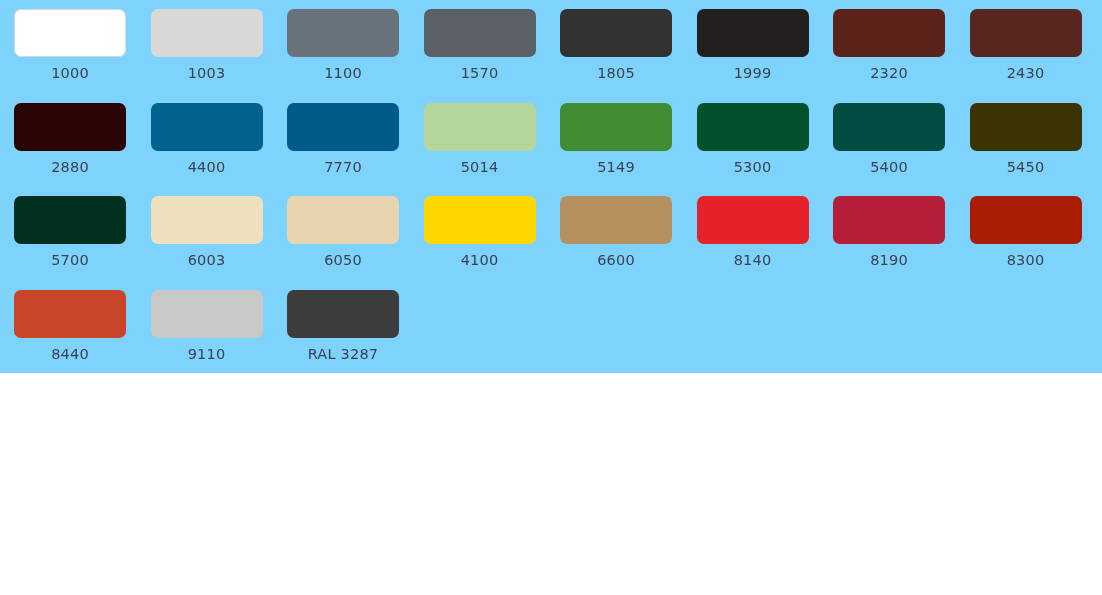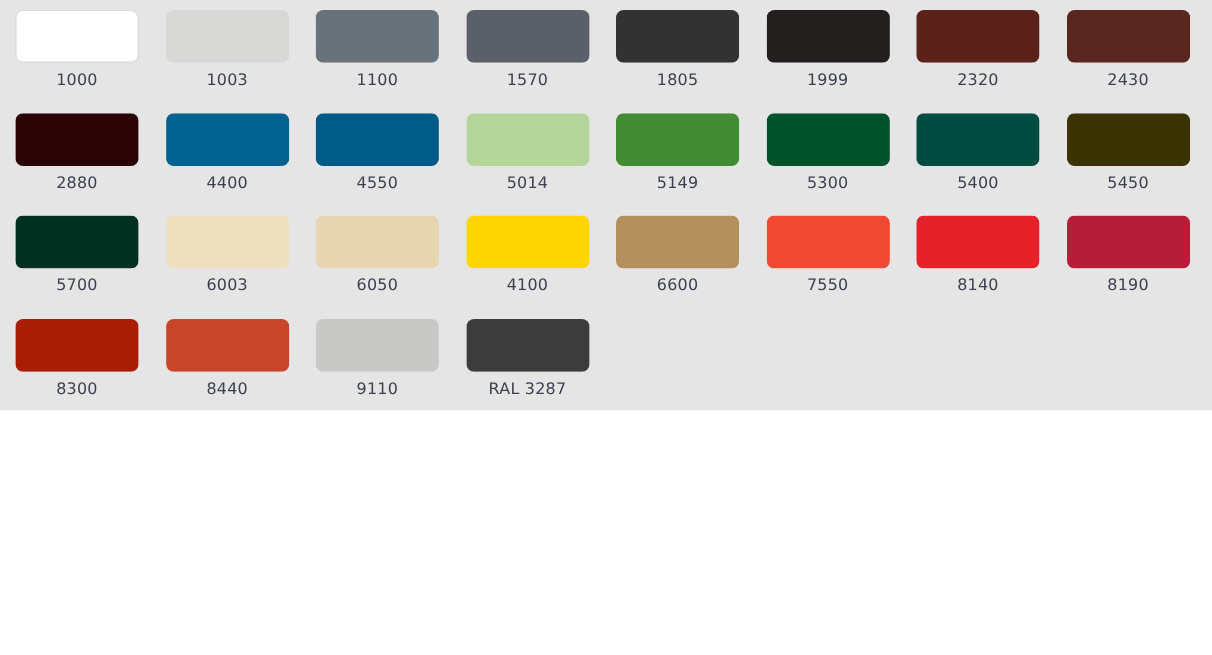--- a/index.html
+++ b/index.html
@@ -21,21 +21,21 @@
     overflow: hidden;
   }
 
   
   .swatch-panel {
     position: absolute;
     left: 0;
     top: 0;
     width: 1102px;
     height: 393px;
-    background: #e5e5e5;
+    background: #7dd3fc;
     padding: 9px 0 0 0;
   }
 
   .swatch-grid {
     display: grid;
     grid-template-columns: repeat(8, 136.5px);
     grid-auto-rows: 93.5px;
     justify-content: start;
     padding-left: 14px;
   }
@@ -126,21 +126,21 @@
         <div class="swatch-cell">
           <div class="swatch-chip" style="background: rgb(42, 3, 5);"></div>
           <div class="swatch-label">2880</div>
         </div>
         <div class="swatch-cell">
           <div class="swatch-chip" style="background: rgb(0, 98, 143);"></div>
           <div class="swatch-label">4400</div>
         </div>
         <div class="swatch-cell">
           <div class="swatch-chip" style="background: rgb(0, 91, 137);"></div>
-          <div class="swatch-label">4550</div>
+          <div class="swatch-label">7770</div>
         </div>
         <div class="swatch-cell">
           <div class="swatch-chip" style="background: rgb(180, 214, 154);"></div>
           <div class="swatch-label">5014</div>
         </div>
         <div class="swatch-cell">
           <div class="swatch-chip" style="background: rgb(66, 140, 52);"></div>
           <div class="swatch-label">5149</div>
         </div>
         <div class="swatch-cell">
@@ -169,24 +169,20 @@
         </div>
         <div class="swatch-cell">
           <div class="swatch-chip" style="background: rgb(255, 215, 0);"></div>
           <div class="swatch-label">4100</div>
         </div>
         <div class="swatch-cell">
           <div class="swatch-chip" style="background: rgb(179, 144, 94);"></div>
           <div class="swatch-label">6600</div>
         </div>
         <div class="swatch-cell">
-          <div class="swatch-chip" style="background: rgb(239, 74, 49);"></div>
-          <div class="swatch-label">7550</div>
-        </div>
-        <div class="swatch-cell">
           <div class="swatch-chip" style="background: rgb(229, 34, 41);"></div>
           <div class="swatch-label">8140</div>
         </div>
         <div class="swatch-cell">
           <div class="swatch-chip" style="background: rgb(181, 29, 56);"></div>
           <div class="swatch-label">8190</div>
         </div>
         <div class="swatch-cell">
           <div class="swatch-chip" style="background: rgb(168, 29, 4);"></div>
           <div class="swatch-label">8300</div>

